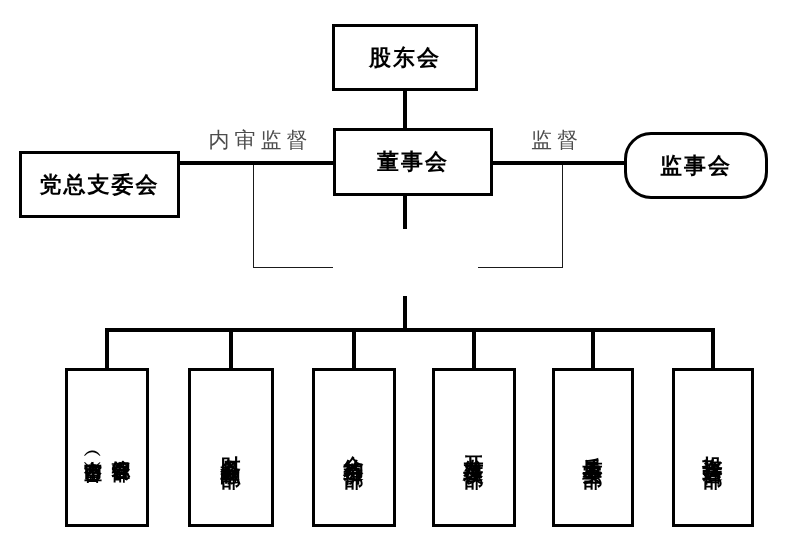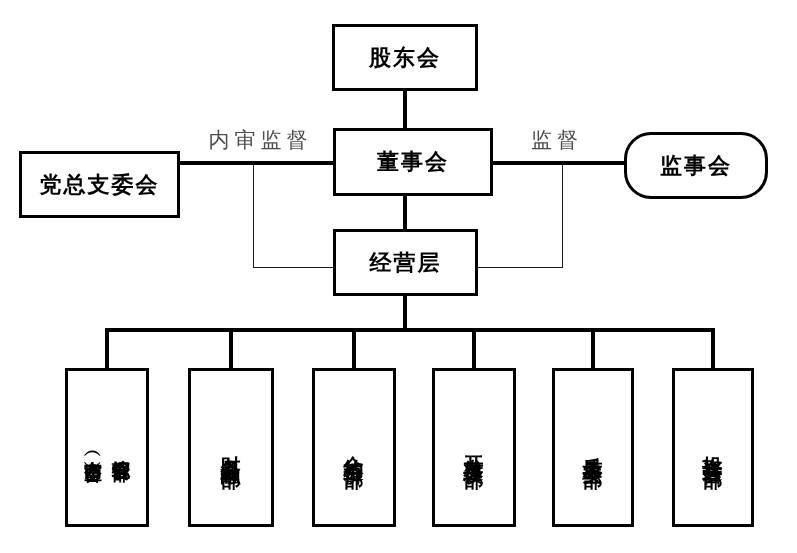--- a/index.html
+++ b/index.html
@@ -153,23 +153,20 @@
   </div>
   <div class="node node-party">
     <span>党总支委会</span>
   </div>
   <div class="node node-board">
     <span>董事会</span>
   </div>
   <div class="node node-supervisory">
     <span>监事会</span>
   </div>
-  <div class="node node-management">
-    <span>经营层</span>
-  </div>
 
   <div class="dept dept-1">
     <div class="dept-text two-col">
       <div class="dept-line">综合管理部</div>
       <div class="dept-line">（内审监督）</div>
     </div>
   </div>
   <div class="dept dept-2">
     <div class="dept-text">
       <div class="dept-line">财务金融部</div>

